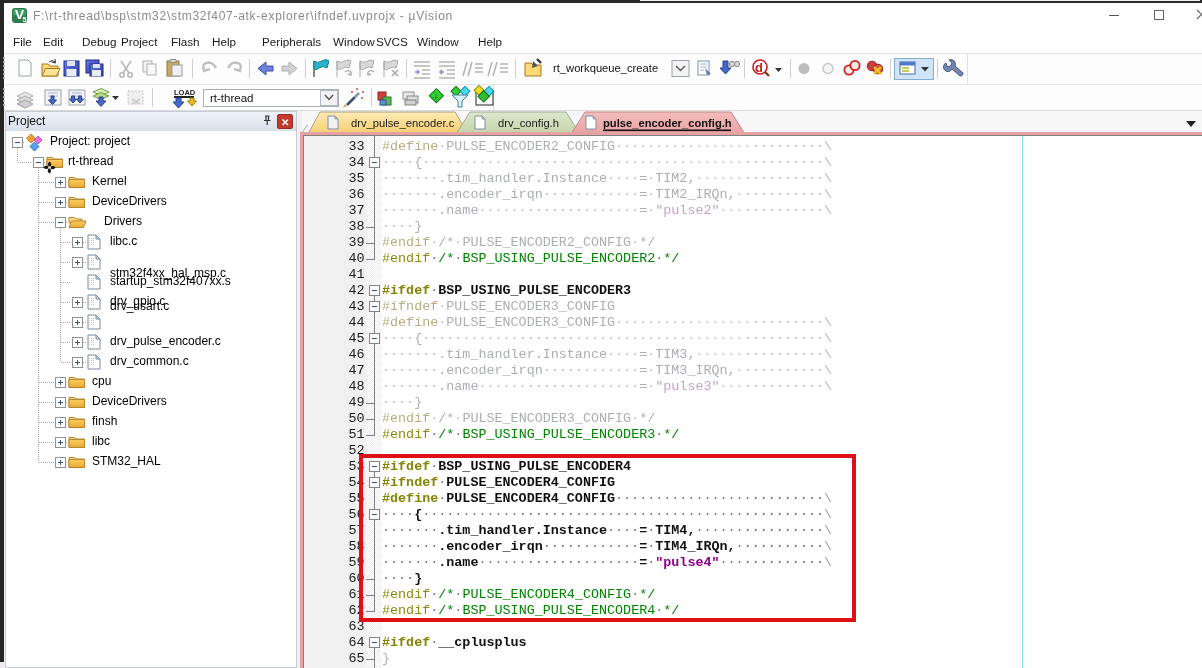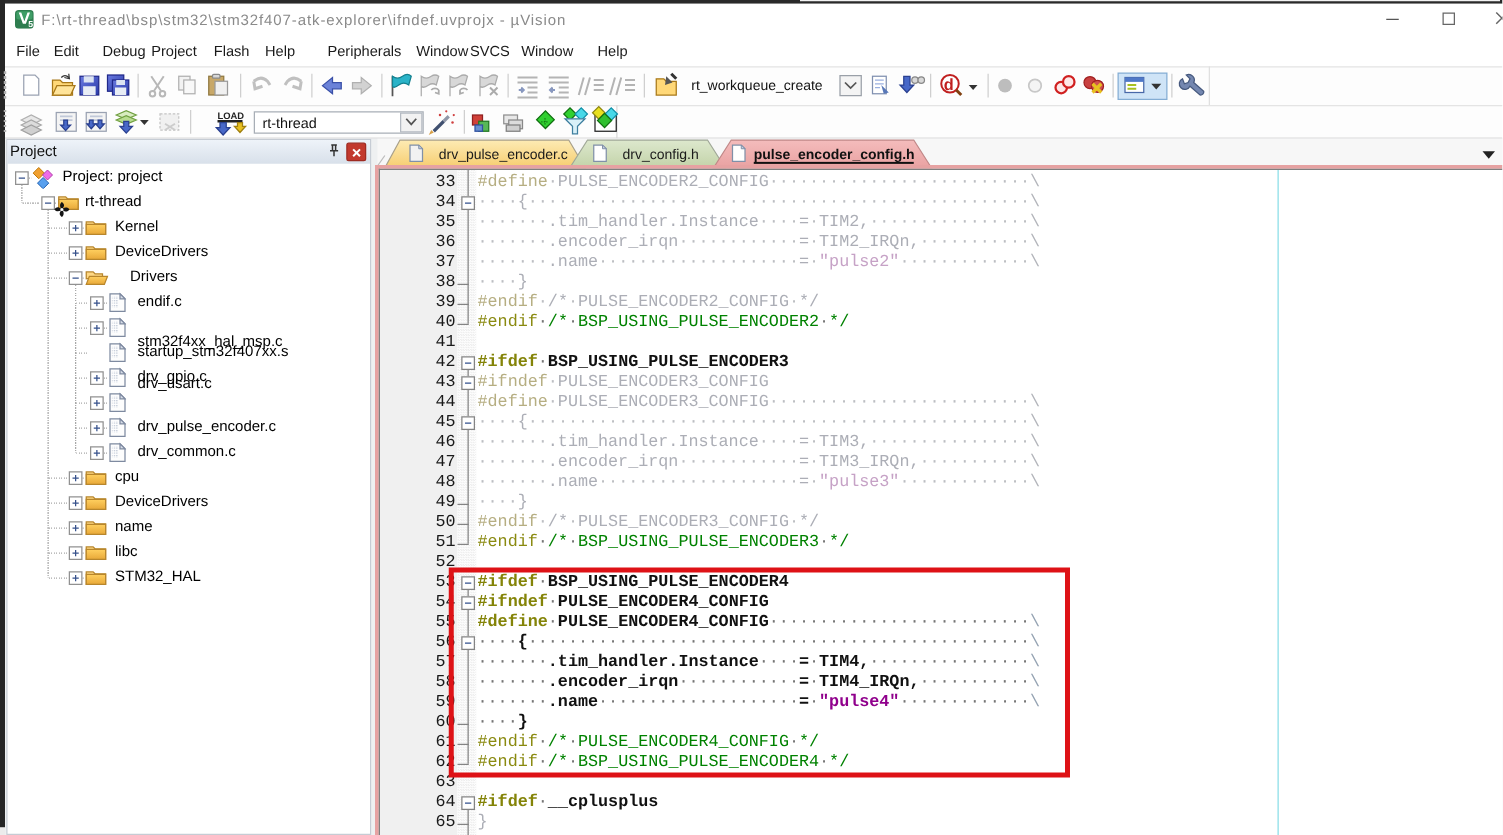--- a/index.html
+++ b/index.html
@@ -361,21 +361,21 @@
 <div class="pm" style="left:72px;top:237px">
     <div class="h"></div>
     <div class="v"></div>
   </div>
 <div class="doth" style="left:83px;top:242px;width:3px"></div>
 <svg class="abs" style="left:87px;top:234px" width="14" height="16" viewBox="0 0 14 16">
 <path d="M1 1 L9 1 L13 5 L13 15 L1 15 Z" fill="#fdfdfd" stroke="#7e8aa0" stroke-width="1"></path>
 <path d="M9 1 L9 5 L13 5 Z" fill="#d7dde8" stroke="#7e8aa0" stroke-width="1"></path>
 <rect x="2.5" y="3" width="5" height="9" fill="url(#gdots)"></rect>
 </svg>
-<div class="tree-row" style="left:110px;top:234px">endif.c</div>
+<div class="tree-row" style="left:110px;top:234px">libc.c</div>
 <div class="doth" style="left:61px;top:262px;width:10px"></div>
 <div class="pm" style="left:72px;top:257px">
     <div class="h"></div>
     <div class="v"></div>
   </div>
 <div class="doth" style="left:83px;top:262px;width:3px"></div>
 <svg class="abs" style="left:87px;top:254px" width="14" height="16" viewBox="0 0 14 16">
 <path d="M1 1 L9 1 L13 5 L13 15 L1 15 Z" fill="#fdfdfd" stroke="#7e8aa0" stroke-width="1"></path>
 <path d="M9 1 L9 5 L13 5 Z" fill="#d7dde8" stroke="#7e8aa0" stroke-width="1"></path>
 <rect x="2.5" y="3" width="5" height="9" fill="url(#gdots)"></rect>
@@ -461,21 +461,21 @@
 <div class="doth" style="left:39px;top:422px;width:15px"></div>
 <div class="pm" style="left:55px;top:417px">
     <div class="h"></div>
     <div class="v"></div>
   </div>
 <div class="doth" style="left:66px;top:422px;width:1px"></div>
 <svg class="abs" style="left:68px;top:414px" width="18" height="15" viewBox="0 0 18 15">
 <path d="M1 3.5 L6.5 3.5 L8 5 L16.5 5 L16.5 13.5 L1 13.5 Z" fill="#ffd884" stroke="#b8862c" stroke-width="1"></path>
 <path d="M1 5.5 L16.5 5.5 L16.5 13.5 L1 13.5 Z" fill="url(#gfold)" stroke="#b8862c" stroke-width="1"></path>
 </svg>
-<div class="tree-row" style="left:92px;top:414px">name</div>
+<div class="tree-row" style="left:92px;top:414px">finsh</div>
 <div class="doth" style="left:39px;top:442px;width:15px"></div>
 <div class="pm" style="left:55px;top:437px">
     <div class="h"></div>
     <div class="v"></div>
   </div>
 <div class="doth" style="left:66px;top:442px;width:1px"></div>
 <svg class="abs" style="left:68px;top:434px" width="18" height="15" viewBox="0 0 18 15">
 <path d="M1 3.5 L6.5 3.5 L8 5 L16.5 5 L16.5 13.5 L1 13.5 Z" fill="#ffd884" stroke="#b8862c" stroke-width="1"></path>
 <path d="M1 5.5 L16.5 5.5 L16.5 13.5 L1 13.5 Z" fill="url(#gfold)" stroke="#b8862c" stroke-width="1"></path>
 </svg>

